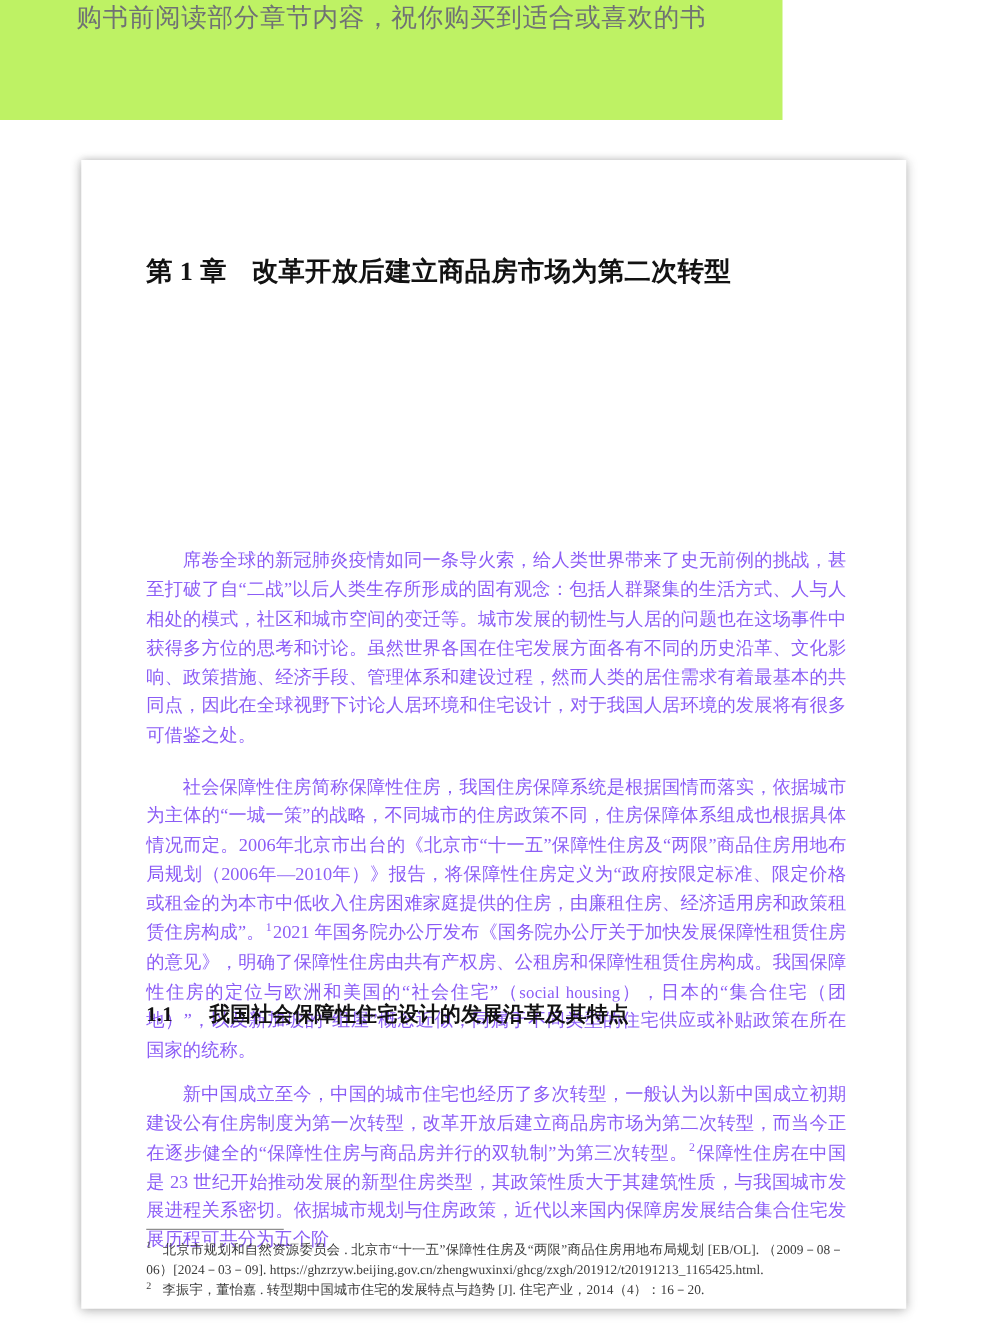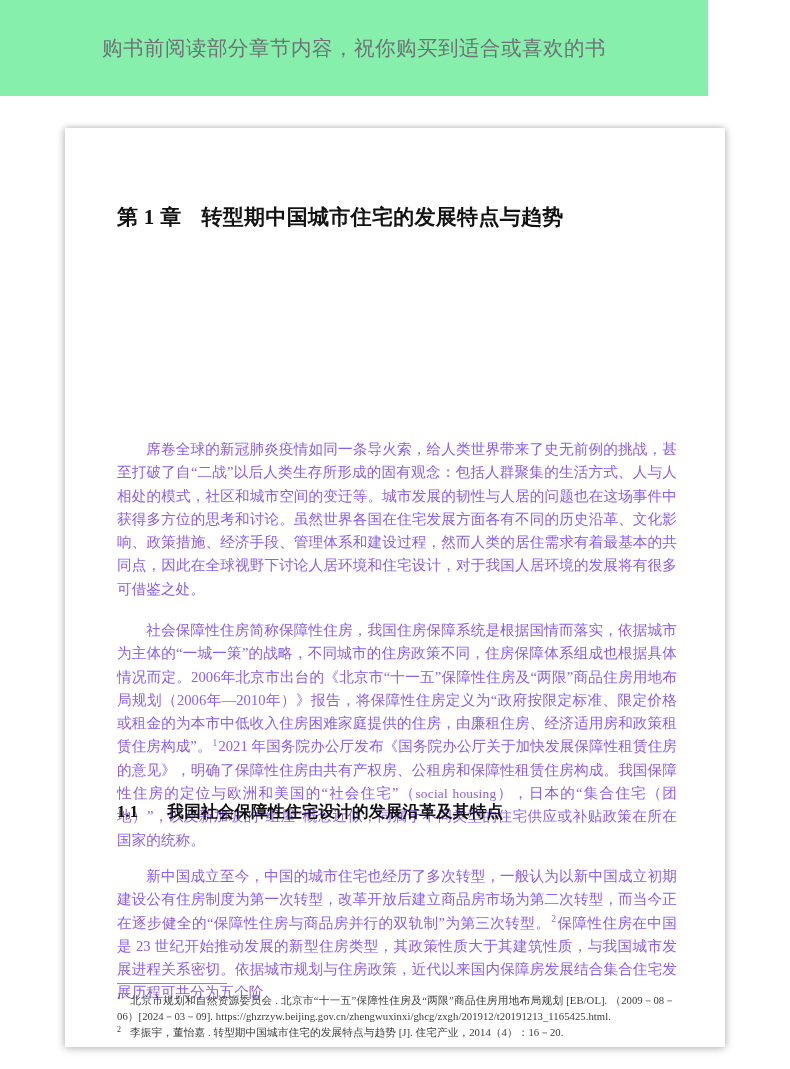--- a/index.html
+++ b/index.html
@@ -13,26 +13,25 @@
     font-family: "Liberation Serif", "DejaVu Serif", serif;
     overflow: hidden;
     position: relative;
   }
 
   
   .promo-banner {
     position: absolute;
     top: 0;
     left: 0;
-    width: 708px;
+    width: 626px;
     height: 96px;
     display: flex;
-    align-items: center;
     justify-content: center;
-    background: #86efac;
+    background: #bef264;
   }
   .promo-banner-text {
     font-family: "DejaVu Sans", "Liberation Sans", sans-serif;
     font-size: 20.5px;
     letter-spacing: 0.5px;
     color: #6f7174;
     white-space: nowrap;
   }
 
   
@@ -145,21 +144,21 @@
 <body>
 
 <div class="promo-banner">
   <div class="promo-banner-text">购书前阅读部分章节内容，祝你购买到适合或喜欢的书</div>
 </div>
 
 <div class="page-sheet">
   <div class="page-inner">
 
     <div class="chapter-title">
-      <span class="chap-num">第 1 章</span><span>转型期中国城市住宅的发展特点与趋势</span>
+      <span class="chap-num">第 1 章</span><span>改革开放后建立商品房市场为第二次转型</span>
     </div>
 
     <div class="body-block" id="para-1">
       <p class="para">席卷全球的新冠肺炎疫情如同一条导火索，给人类世界带来了史无前例的挑战，甚至打破了自“二战”以后人类生存所形成的固有观念：包括人群聚集的生活方式、人与人相处的模式，社区和城市空间的变迁等。城市发展的韧性与人居的问题也在这场事件中获得多方位的思考和讨论。虽然世界各国在住宅发展方面各有不同的历史沿革、文化影响、政策措施、经济手段、管理体系和建设过程，然而人类的居住需求有着最基本的共同点，因此在全球视野下讨论人居环境和住宅设计，对于我国人居环境的发展将有很多可借鉴之处。</p>
     </div>
 
     <div class="body-block" id="para-2">
       <p class="para"><span>社会保障性住房简称保障性住房，我国住房保障系统是根据国情而落实，依据城市为主体的“一城一策”的战略，不同城市的住房政策不同，住房保障体系组成也根据具体情况而定。2006年北京市出台的《北京市“十一五”保障性住房及“两限”商品住房用地布局规划（2006年—2010年）》报告，将保障性住房定义为“政府按限定标准、限定价格或租金的为本市中低收入住房困难家庭提供的住房，由廉租住房、经济适用房和政策租赁住房构成”。</span><sup class="fn-ref">1</sup><span>2021 年国务院办公厅发布《国务院办公厅关于加快发展保障性租赁住房的意见》，明确了保障性住房由共有产权房、公租房和保障性租赁住房构成。我国保障性住房的定位与欧洲和美国的“社会住宅”（</span><span class="latin">social housing</span><span>），日本的“集合住宅（团地）”，以及新加坡的“组屋”概念近似，同属于不同类型的住宅供应或补贴政策在所在国家的统称。</span></p>
     </div>
 

